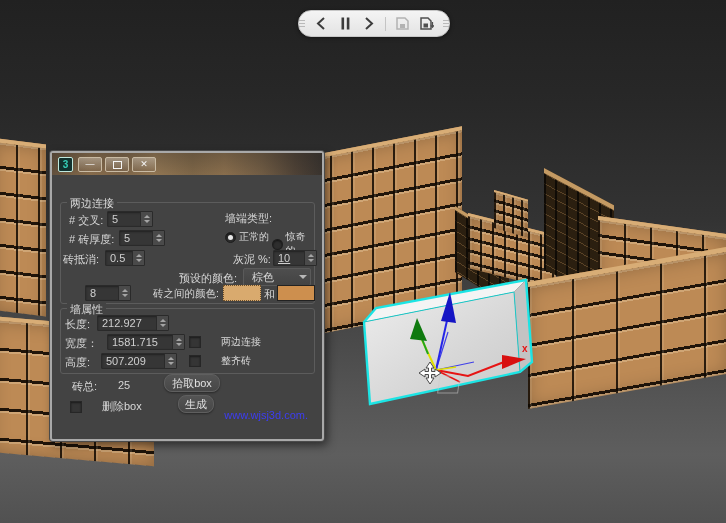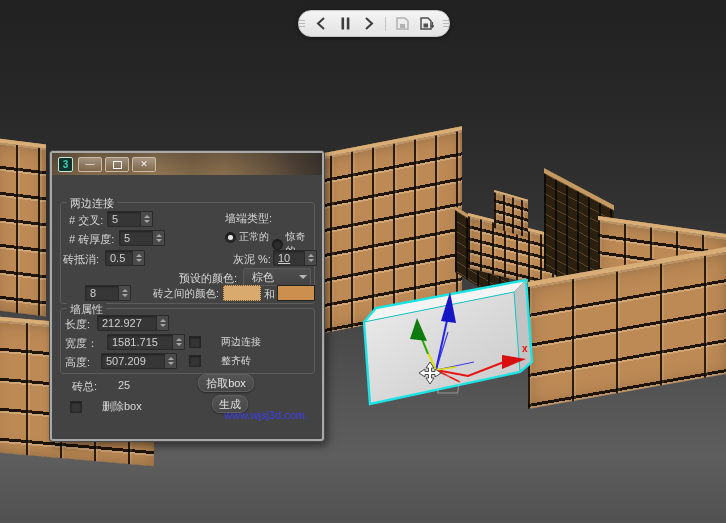--- a/index.html
+++ b/index.html
@@ -125,21 +125,20 @@
   .swatch{position:absolute;height:14px;border:1px solid #222;cursor:pointer;}
   .sw1{background:#d9aa6e;border:1px dotted #6b4e2a;}
   .sw2{background:#cd8f4e;}
   .checkbox{position:absolute;display:flex;align-items:center;gap:20px;font-size:10px;cursor:pointer;}
   .cbox{width:10px;height:10px;background:#353535;border:1px solid #262626;box-shadow:inset 0 1px 2px rgba(0,0,0,.5);}
   .btn{
     position:absolute;background:linear-gradient(180deg,#545454,#474747);
     border:1px solid #5f5f5f;border-radius:8px;color:#e2e2e2;font-size:11px;
     display:flex;align-items:center;justify-content:center;cursor:pointer;
     box-shadow:0 1px 2px rgba(0,0,0,.4);
-    margin-left:34px;
   }
   .link{position:absolute;right:14px;top:256px;color:#3d3df2;font-size:11px;cursor:pointer;text-decoration:none;}
 </style>
 </head>
 <body>
 
 <div class="viewport">
   <div class="wall bricks w1"></div>
   <div class="wall bricks w2"></div>
   <div class="wall bricks w3"></div>

